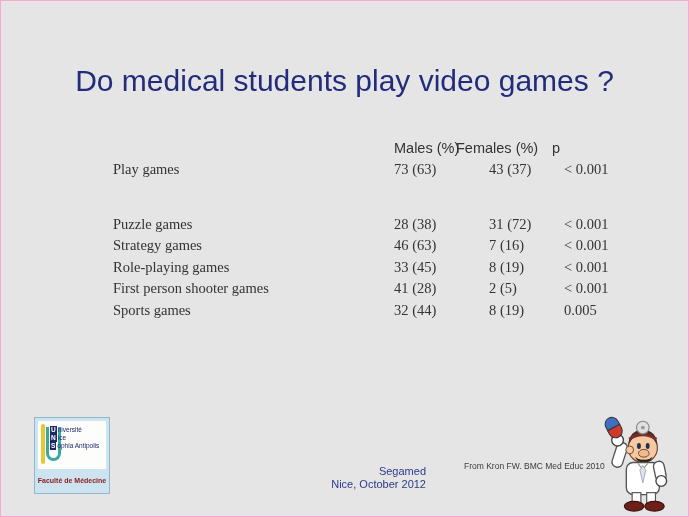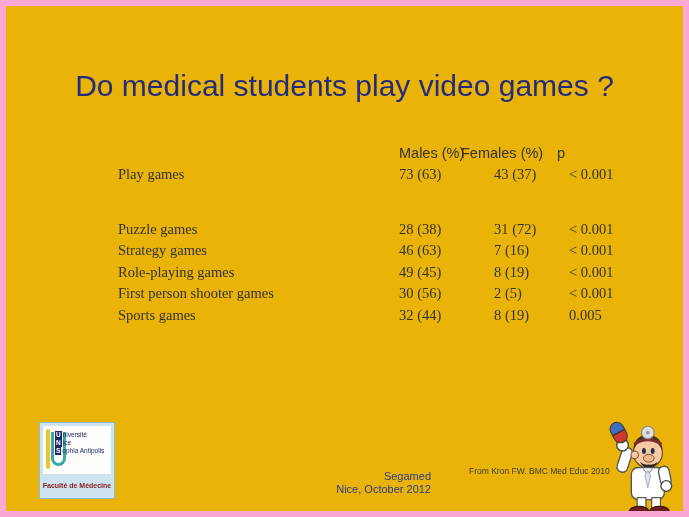--- a/index.html
+++ b/index.html
@@ -1,18 +1,18 @@
 <!DOCTYPE html>
 <html><head>
 <meta charset="utf-8">
 <style>
   html,body{margin:0;padding:0;background:#fff;}
   .slide{
-    position:relative;width:689px;height:517px;background:#eab308;
-    box-sizing:border-box;border:6px solid #f9a8d4;overflow:hidden;
+    position:relative;width:689px;height:517px;background:#e5e5e5;
+    box-sizing:border-box;border:1px solid #f9a8d4;overflow:hidden;
     font-family:"Liberation Sans",sans-serif;
   }
   .title{
     position:absolute;top:63px;left:0;width:100%;text-align:center;
     font-size:30px;color:#232c7c;letter-spacing:0px;
   }
   
   .rtable{position:absolute;left:112px;top:139px;width:560px;height:190px;
     font-size:14.5px;color:#333;}
   .rtable span{position:absolute;white-space:nowrap;}
@@ -73,27 +73,27 @@
         <span class="c-p">&lt; 0.001</span>
       </div>
       <div class="trow">
         <span class="c-label">Strategy games</span>
         <span class="c-males">46 (63)</span>
         <span class="c-females">7 (16)</span>
         <span class="c-p">&lt; 0.001</span>
       </div>
       <div class="trow">
         <span class="c-label">Role-playing games</span>
-        <span class="c-males">49 (45)</span>
+        <span class="c-males">33 (45)</span>
         <span class="c-females">8 (19)</span>
         <span class="c-p">&lt; 0.001</span>
       </div>
       <div class="trow">
         <span class="c-label">First person shooter games</span>
-        <span class="c-males">30 (56)</span>
+        <span class="c-males">41 (28)</span>
         <span class="c-females">2 (5)</span>
         <span class="c-p">&lt; 0.001</span>
       </div>
       <div class="trow">
         <span class="c-label">Sports games</span>
         <span class="c-males">32 (44)</span>
         <span class="c-females">8 (19)</span>
         <span class="c-p">0.005</span>
       </div>
     </div>

